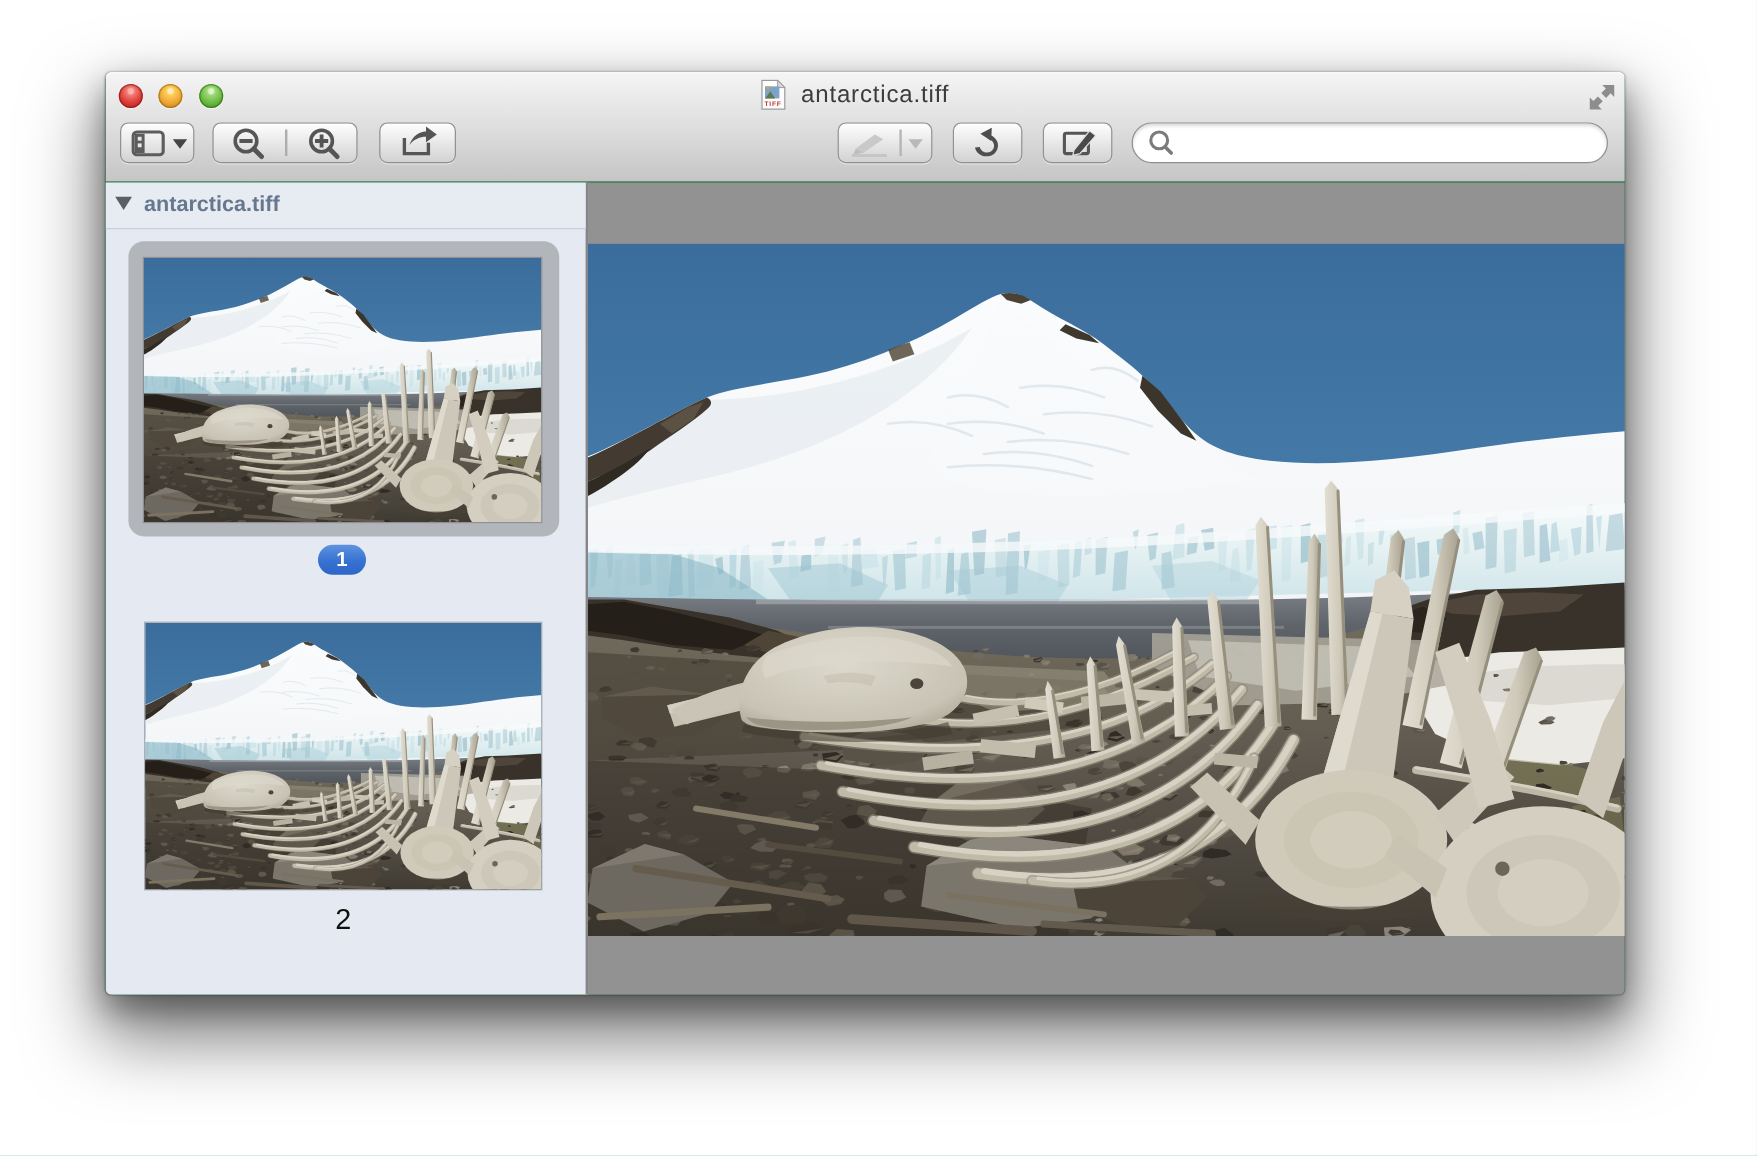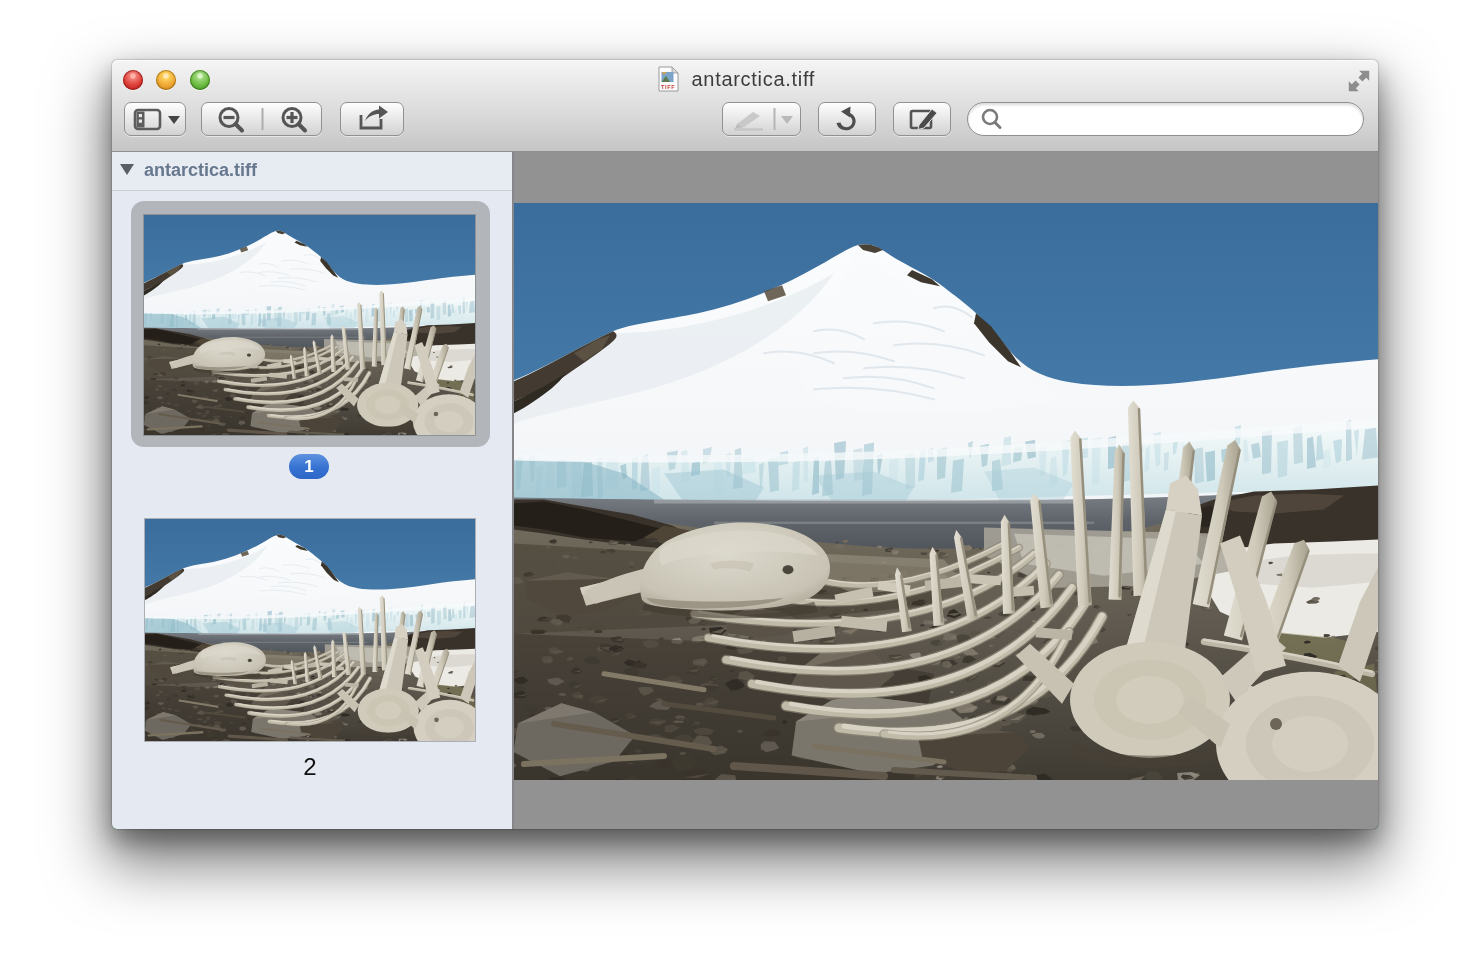--- a/index.html
+++ b/index.html
@@ -1,16 +1,16 @@
 <!DOCTYPE html>
 <html><head><meta charset="utf-8">
 <style>
 * { margin:0; padding:0; box-sizing:border-box; }
 html,body { width:1464px; height:963px; background:#ffffff; font-family:"Liberation Sans", sans-serif; overflow:hidden; }
-#win { position:absolute; left:112px; top:59.5px; width:1266px; height:769px; border-radius:5px;
+#win { position:absolute; left:88px; top:59.5px; width:1266px; height:769px; border-radius:5px;
   box-shadow: 0 30px 60px 6px rgba(0,0,0,0.50), 0 12px 25px rgba(0,0,0,0.35), 0 0 2px rgba(0,0,0,0.45);
   background:#15803d; }
 #titlebar { position:absolute; left:0; top:0; width:100%; height:92px; border-radius:5px 5px 0 0;
   background:linear-gradient(#f5f5f5, #dcdcdc 55%, #c5c5c5);
   border-bottom:1px solid #8e8e8e;
   box-shadow: inset 0 1px 0 #fafafa; }
 .tl { position:absolute; top:10.5px; width:20px; height:20px; border-radius:50%; }
 #tl-red { left:11px; background:radial-gradient(circle at 10px 6px, #ffb3ab 0 2px, #f07b72 20%, #dc3e38 55%, #b01e1e 100%); box-shadow: inset 0 0 1px 1px rgba(120,0,0,0.6), 0 1px 1px rgba(255,255,255,0.6);}
 #tl-yel { left:44px; background:radial-gradient(circle at 10px 6px, #ffe9b8 0 2px, #fbce58 20%, #f0a835 55%, #c07d18 100%); box-shadow: inset 0 0 1px 1px rgba(130,85,0,0.6), 0 1px 1px rgba(255,255,255,0.6);}
 #tl-grn { left:78px; background:radial-gradient(circle at 10px 6px, #d8f5c8 0 2px, #9ed87a 20%, #6cbc43 55%, #3d8c1e 100%); box-shadow: inset 0 0 1px 1px rgba(30,90,0,0.6), 0 1px 1px rgba(255,255,255,0.6);}

